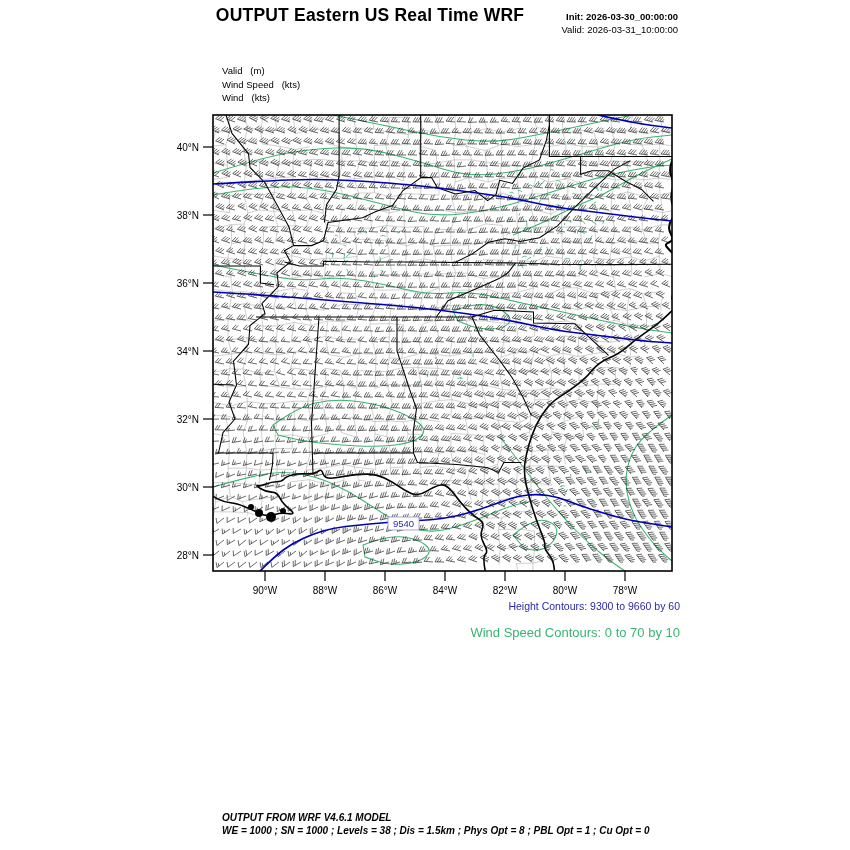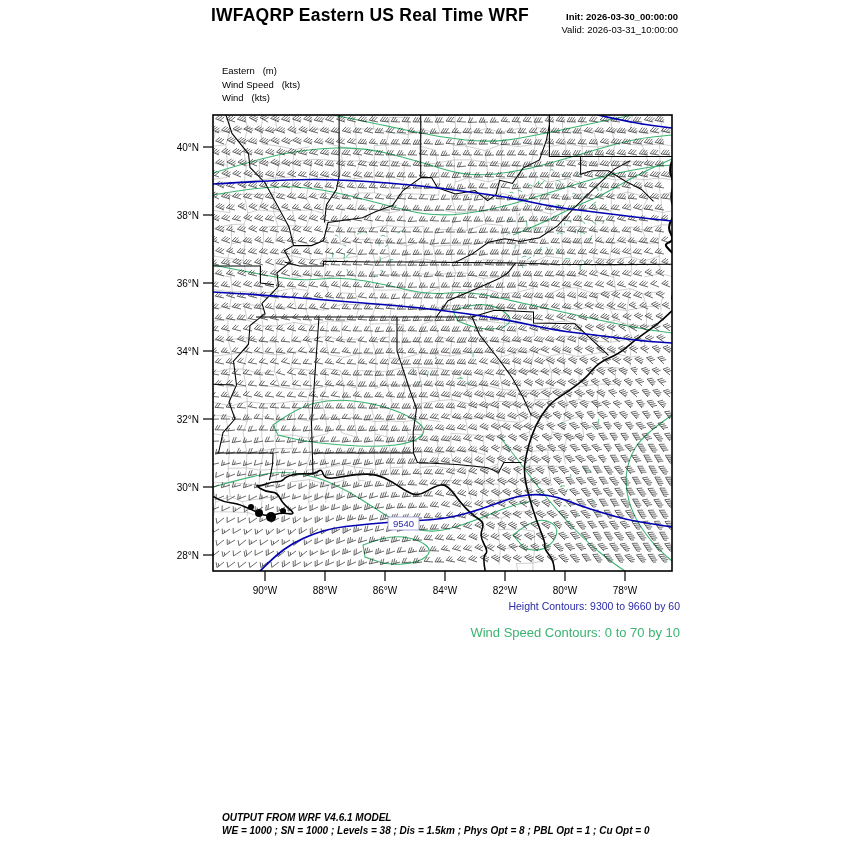--- a/index.html
+++ b/index.html
@@ -17,29 +17,29 @@
   .cap-w{position:absolute;top:625px;right:170px;font-size:13px;}
   .footer{position:absolute;left:222px;top:811px;font-size:10px;font-weight:700;line-height:13px;}
   .footer div{white-space:pre;font-style:italic;}
   svg text{font-family:"Liberation Sans", sans-serif;}
 </style>
 </head>
 <body>
 
 <div class="page">
 
-  <div class="title">IWFAQRP Eastern US Real Time WRF</div>
+  <div class="title">OUTPUT Eastern US Real Time WRF</div>
 
   <div class="initvalid">
     <div class="init">Init: 2026-03-30_00:00:00</div>
     <div class="valid">Valid: 2026-03-31_10:00:00</div>
   </div>
 
   <div class="legend">
-    <div>Eastern   (m)</div>
+    <div>Valid   (m)</div>
     <div>Wind Speed   (kts)</div>
     <div>Wind   (kts)</div>
   </div>
 
   <div class="mapwrap">
     <svg id="map-svg" width="560" height="504" viewBox="-52 -14 560 504" xmlns="http://www.w3.org/2000/svg">
         <defs>
           <clipPath id="frameClip">
             <rect x="0" y="0" width="459" height="456"></rect>
           </clipPath>

